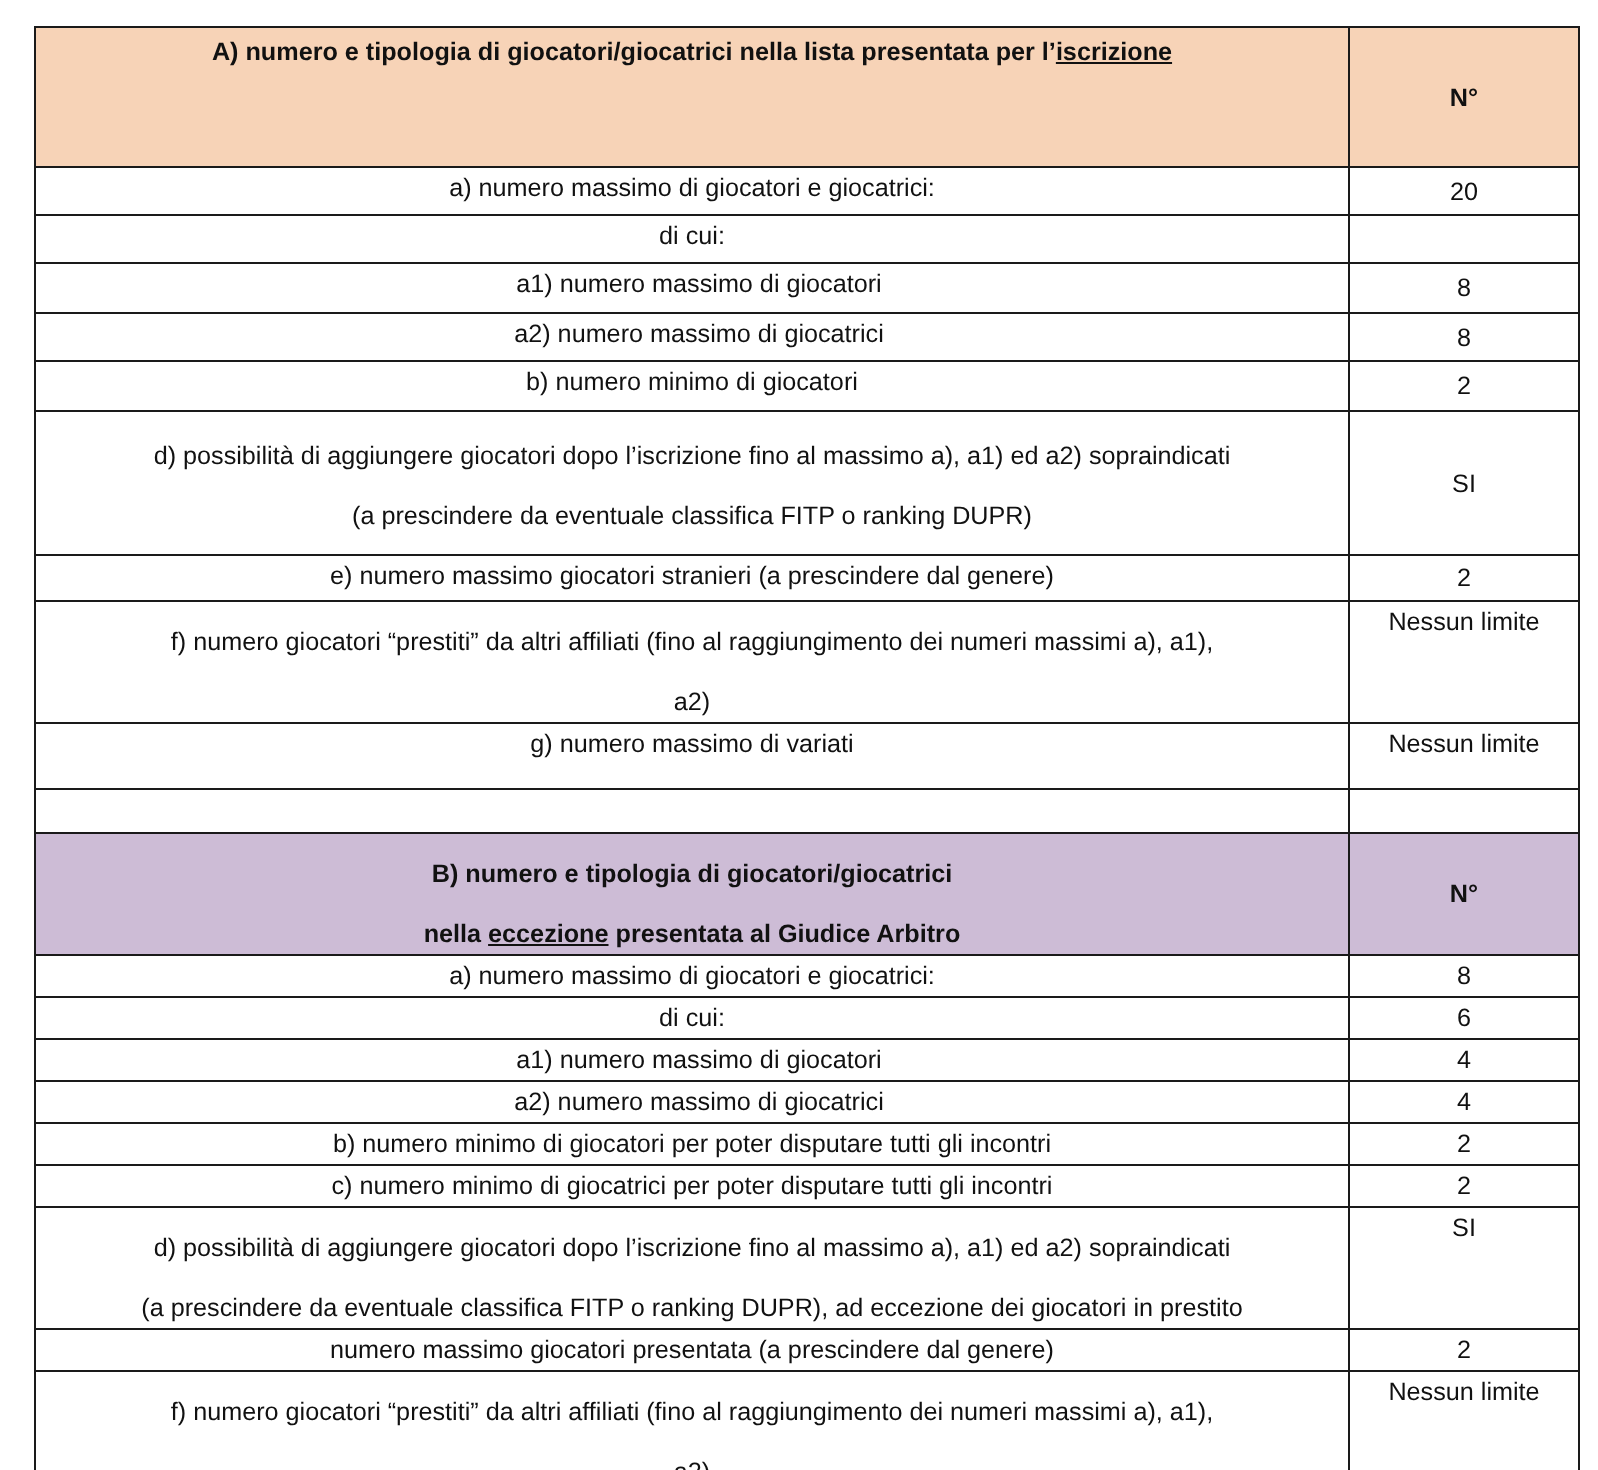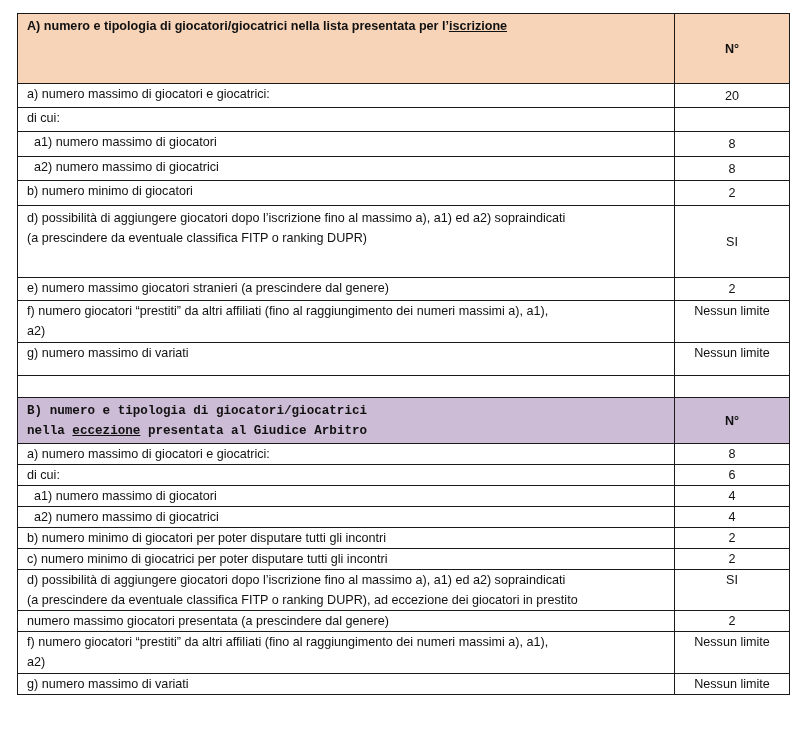--- a/index.html
+++ b/index.html
@@ -6,32 +6,33 @@
     body { width: 799px; height: 735px; position: relative; overflow: hidden;
            font-family: "Liberation Sans", "DejaVu Sans", sans-serif; color: #111; }
     table.rules {
       position: absolute; left: 17px; top: 13px;
       width: 772px; border-collapse: collapse; table-layout: fixed;
       font-size: 12.6px; line-height: 20px;
     }
     table.rules td {
       border: 1px solid #1a1a1a; padding: 0 9px; vertical-align: top;
       overflow: hidden;
+      text-align: center;
     }
     table.rules td.val { text-align: center; vertical-align: middle; padding: 0 4px; }
     table.rules td.val.top { vertical-align: top; }
     col.c1 { width: 657px; }
     col.c2 { width: 115px; }
     tr.hdr-a td { background: #F7D3B7; font-weight: bold; }
     tr.hdr-b td { background: #CDBCD6; font-weight: bold; }
     tr.hdr-a td.desc { padding-top: 2px; }
     tr.hdr-b td.desc { vertical-align: middle; }
     .u { text-decoration: underline; }
     .indent { padding-left: 7px; }
-    .line { display: block; }
+    .line { display: block; margin-top: 10px; }
   </style>
 </head>
 <body>
 
 <table class="rules">
   <colgroup>
       <col class="c1">
       <col class="c2">
     </colgroup>
   <tbody>
@@ -82,21 +83,21 @@
       <td>g) numero massimo di variati</td>
       <td class="val top">Nessun limite</td>
     </tr>
 
     <tr style="height:22px">
       <td></td>
       <td></td>
     </tr>
 
     <tr class="hdr-b" style="height:46px">
-      <td class="desc" style="background: rgb(205, 188, 214); font-family: Liberation Mono, monospace;">
+      <td class="desc" style="background: rgb(205, 188, 214);">
         <span class="line">B) numero e tipologia di giocatori/giocatrici</span>
         <span class="line"><span>nella </span><span class="u">eccezione</span><span> presentata al Giudice Arbitro</span></span>
       </td>
       <td class="val" style="background: rgb(205, 188, 214);">N°</td>
     </tr>
     <tr style="height:21px">
       <td>a) numero massimo di giocatori e giocatrici:</td>
       <td class="val">8</td>
     </tr>
     <tr style="height:21px">

